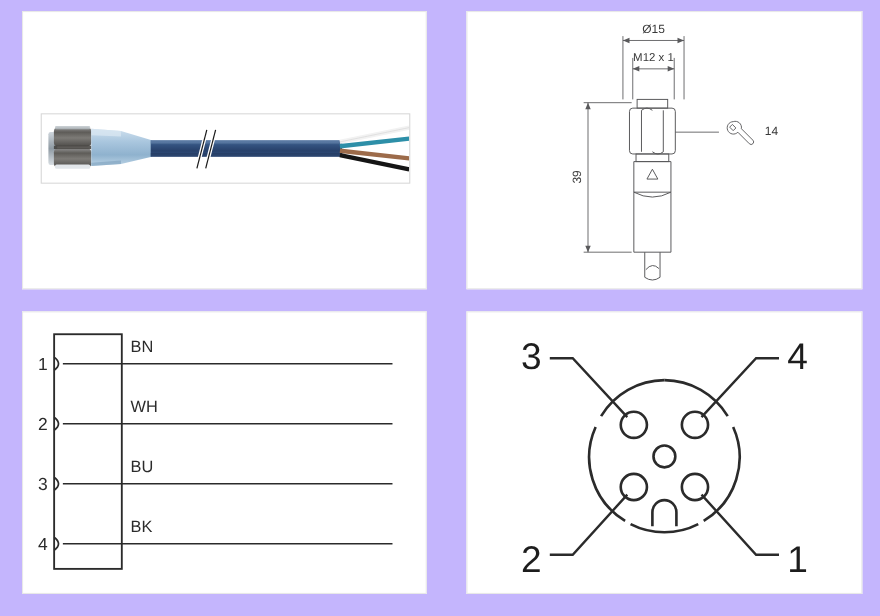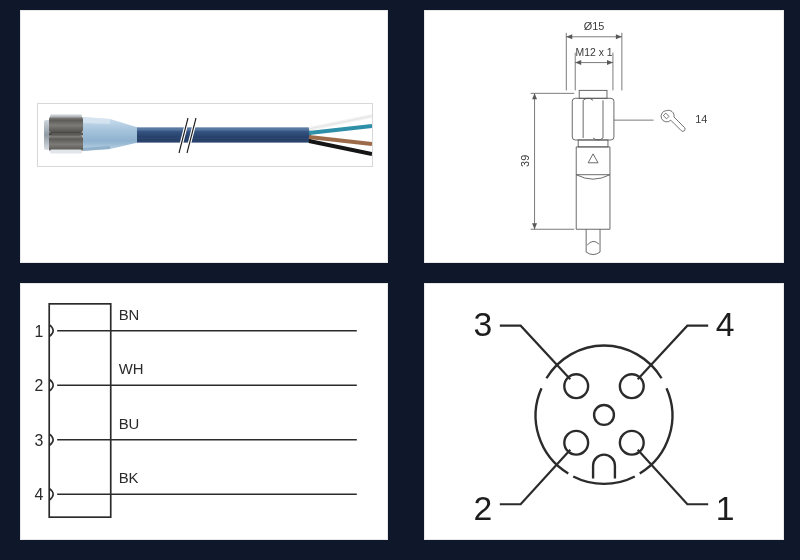--- a/index.html
+++ b/index.html
@@ -8,21 +8,21 @@
     width: 800px;
     height: 560px;
     background: #ffffff;
     font-family: "Liberation Sans", sans-serif;
     overflow: hidden;
   }
   #page {
     position: relative;
     width: 800px;
     height: 560px;
-    background: #0f172a;
+    background: #c4b5fd;
   }
   .panel {
     position: absolute;
     background: #ffffff;
     border: 1px solid #e8e8e8;
     box-sizing: border-box;
   }
   #panel-photo      { left: 20px;  top: 10px;  width: 368px; height: 253px; }
   #panel-dimensions { left: 424px; top: 10px;  width: 360px; height: 253px; }
   #panel-wiring     { left: 20px;  top: 283px; width: 368px; height: 257px; }

